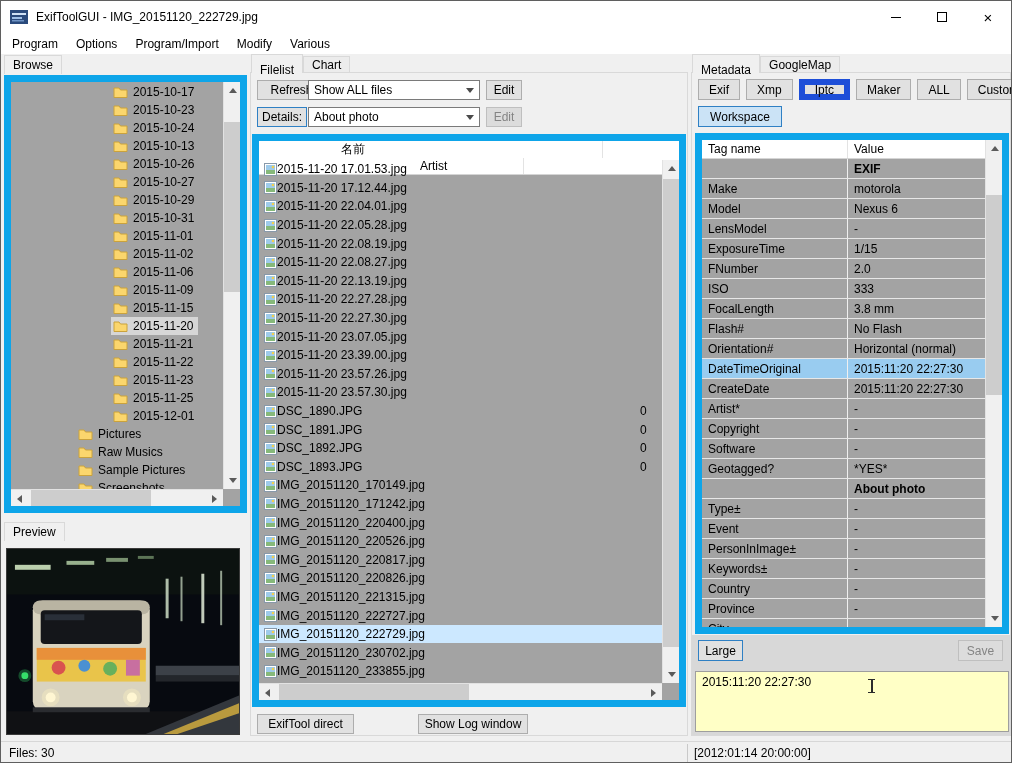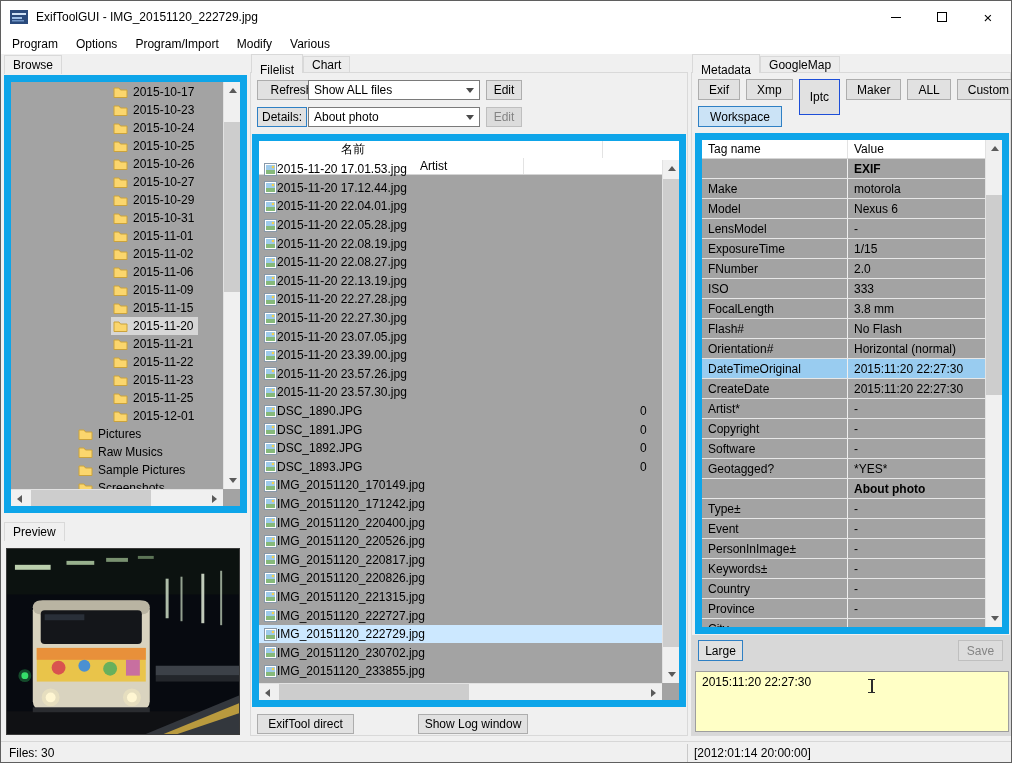--- a/index.html
+++ b/index.html
@@ -160,21 +160,21 @@
             </svg>
             <span class="tlabel">2015-10-24</span>
           </span>
         </div>
 
         <div class="tree-item lvl2">
           <span class="node">
             <svg width="15" height="12">
               <path d="M1 2 h5 l1.5 2 H14 v7.5 H1 z" fill="#fbd66d" stroke="#caa23c" stroke-width="1"></path>
             </svg>
-            <span class="tlabel">2015-10-25</span>
+            <span class="tlabel">2015-10-13</span>
           </span>
         </div>
 
         <div class="tree-item lvl2">
           <span class="node">
             <svg width="15" height="12">
               <path d="M1 2 h5 l1.5 2 H14 v7.5 H1 z" fill="#fbd66d" stroke="#caa23c" stroke-width="1"></path>
             </svg>
             <span class="tlabel">2015-10-26</span>
           </span>
@@ -858,21 +858,21 @@
       <span class="tab2">GoogleMap</span>
     </div>
   <div class="frame" style="left:690px; top:71px; width:320px; height:664px;"></div>
 
   <div style="position:absolute; left:697px; top:78px; display:flex; gap:6px;">
 
       <span style="display:inline-flex; align-items:center; justify-content:center; background:#e1e1e1; border:1px solid #adadad; height:21px; padding:0 10px; font-size:12px;">Exif</span>
 
       <span style="display:inline-flex; align-items:center; justify-content:center; background:#e1e1e1; border:1px solid #adadad; height:21px; padding:0 10px; font-size:12px;">Xmp</span>
 
-      <span style="display:inline-flex; align-items:center; justify-content:center; background:#e1e1e1; border:1px solid #1d4ed8; height:36px; padding:0 10px; font-size:12px;">Iptc</span>
+      <span style="display:inline-flex; align-items:center; justify-content:center; background:#e1e1e1; border:6px solid #1d4ed8; height:21px; padding:0 10px; font-size:12px;">Iptc</span>
 
       <span style="display:inline-flex; align-items:center; justify-content:center; background:#e1e1e1; border:1px solid #adadad; height:21px; padding:0 10px; font-size:12px;">Maker</span>
 
       <span style="display:inline-flex; align-items:center; justify-content:center; background:#e1e1e1; border:1px solid #adadad; height:21px; padding:0 10px; font-size:12px;">ALL</span>
 
       <span style="display:inline-flex; align-items:center; justify-content:center; background:#e1e1e1; border:1px solid #adadad; height:21px; padding:0 10px; font-size:12px;">Custom</span>
     </div>
   <div class="btn toggled" style="left:697px; top:105px; width:84px; height:21px;">Workspace</div>
 
   <div class="white-box" style="left:694px; top:132px; width:314px; height:501px;">

